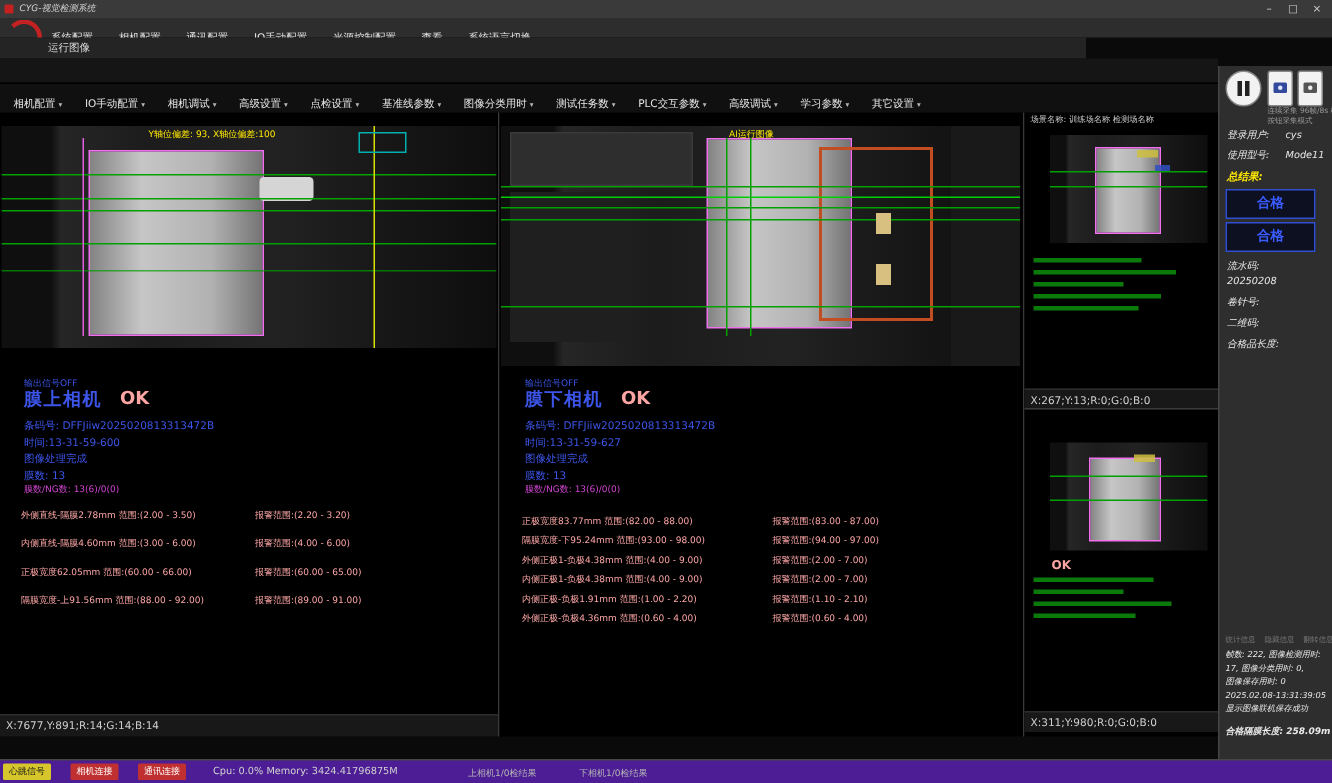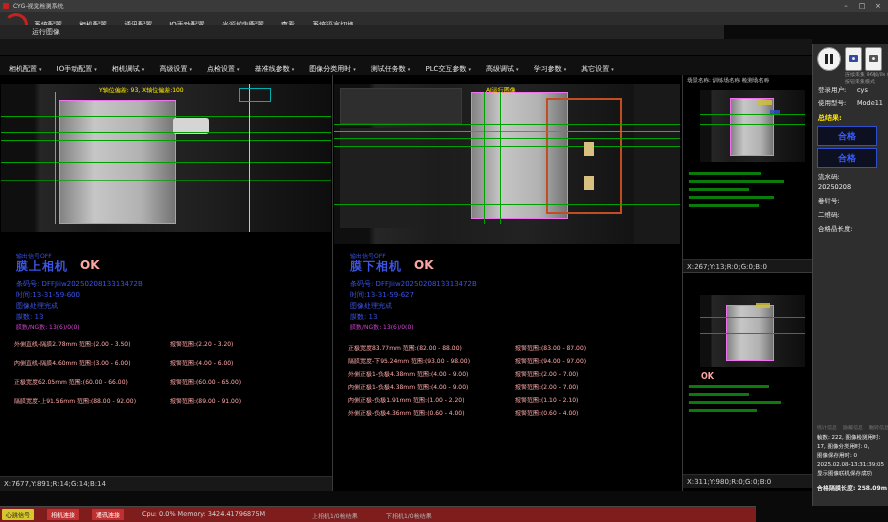--- a/index.html
+++ b/index.html
@@ -2,21 +2,21 @@
 <html><head>
 <meta charset="utf-8">
 <style>
   html,body{margin:0;padding:0;background:#000;font-family:"DejaVu Sans",sans-serif;}
   #app{position:relative;width:888px;height:522px;background:#0a0a0a;overflow:hidden;}
   .t{position:absolute;white-space:nowrap;line-height:1.2;}
   .b{font-weight:bold;}
   .f5{font-size:5px;} .f55{font-size:5.5px;} .f6{font-size:6px;} .f65{font-size:6.5px;}
   .f7{font-size:7px;} .f8{font-size:8px;} .f12{font-size:12px;}
   .blue{color:#3c55e8;} .green{color:#fca5a5;} .yellow{color:#ffe800;} .magenta{color:#d245d2;}
-  .white{color:#e8e8e8;} .gray{color:#9a9a9a;} .dgray{color:#777;}
+  .white{color:#e8e8e8;font-style:italic;} .gray{color:#9a9a9a;} .dgray{color:#777;}
   .abs{position:absolute;}
   .titlebar{left:0;top:0;width:888px;height:12px;background:#3a3a3a;}
   .menubar{left:0;top:12px;width:888px;height:13px;background:#2d2d2d;}
   .tabrow{left:0;top:25px;width:724px;height:14px;background:#242424;}
   .midband{left:0;top:39px;width:812px;height:16px;background:#151515;}
   .toolbar{left:0;top:55px;width:812px;height:20px;background:#101010;border-top:1px solid #000;}
   .mitem{display:inline-block;padding:0 6px;font-size:7px;color:#e6e6e6;line-height:13px;cursor:default;}
   .titem{display:inline-block;padding:0 5px;font-size:7px;color:#e6e6e6;line-height:20px;}
   .titem .arr{font-size:5px;color:#b5b5b5;margin-left:2px;}
   .panel{position:absolute;top:75px;height:416px;background:#000;border-right:1px solid #3a3a3a;}
@@ -26,21 +26,21 @@
   .vlineg{position:absolute;width:1px;background:#00a000;}
   .cell{position:absolute;background:linear-gradient(90deg,#838383,#c6c6c6 30%,#b2b2b2 70%,#747474);border:1px solid #f070f0;}
   .coordbar{position:absolute;left:0;right:0;bottom:0;height:14px;background:#181818;border-top:1px solid #2c2c2c;}
   .coordtext{position:absolute;left:4px;top:3px;font-size:7px;color:#cfcfcf;white-space:nowrap;}
   .bar{position:absolute;height:3px;background:#0c9a0c;opacity:.8;}
   .sidebar{position:absolute;left:812px;top:44px;width:76px;height:462px;background:#2e2e2e;border-left:1px solid #454545;}
   .roundbtn{position:absolute;width:22px;height:22px;border-radius:50%;background:#f2f2f2;border:1px solid #888;}
   .sqbtn{position:absolute;width:15px;height:22px;border-radius:2px;background:#f2f2f2;border:1px solid #888;}
   .resultbox{position:absolute;left:4px;width:58px;height:18px;border:1px solid #2f4fd0;background:#0c1020;
      color:#3a5bff;font-size:9px;font-weight:bold;text-align:center;line-height:18px;}
-  .statusbar{position:absolute;left:0;top:506px;width:756px;height:16px;background:#7f1d1d;border-top:1px solid #474747;}
+  .statusbar{position:absolute;left:0;top:506px;width:888px;height:16px;background:#4c1d95;border-top:1px solid #474747;}
   .chip{position:absolute;top:2px;height:11px;line-height:11px;padding:0 4px;font-size:6px;border-radius:1px;}
   .winbtn{position:absolute;top:0;width:16px;height:12px;color:#cfcfcf;font-size:7px;text-align:center;line-height:12px;}
   .orangebox{position:absolute;border:2px solid #c24d20;}
 </style>
 </head>
 <body>
 
 <div id="app">
 
   <div class="abs titlebar">
@@ -219,21 +219,21 @@
       <div class="abs" style="left:6px;top:9px;width:3px;height:3px;background:#eee;border-radius:50%;"></div>
     </div>
     <span class="t gray f5" style="left:32px;top:27px;">连续采集 96帧/8s 模式</span>
     <span class="t gray f5" style="left:32px;top:34px;">按钮采集模式</span>
 
     <span class="t white f65" style="left:5px;top:43px;">登录用户:</span>
     <span class="t white f65" style="left:44px;top:43px;text-align:center;">cys</span>
     <span class="t white f65" style="left:5px;top:56px;">使用型号:</span>
     <span class="t white f65" style="left:44px;top:56px;">Mode11</span>
 
-    <span class="t yellow b f7" style="left:5px;top:70px;">总结果:</span>
+    <span class="t yellow b f7" style="left:5px;top:70px;font-style:italic;">总结果:</span>
     <div class="resultbox" style="top:82px;">合格</div>
     <div class="resultbox" style="top:104px;">合格</div>
 
     <span class="t white f65" style="left:5px;top:130px;">流水码:</span>
     <span class="t white f65" style="left:5px;top:140px;">20250208</span>
     <span class="t white f65" style="left:5px;top:154px;">卷针号:</span>
     <span class="t white f65" style="left:5px;top:168px;">二维码:</span>
     <span class="t white f65" style="left:5px;top:182px;">合格品长度:</span>
 
     <span class="t dgray f5" style="left:4px;top:380px;">统计信息</span>

